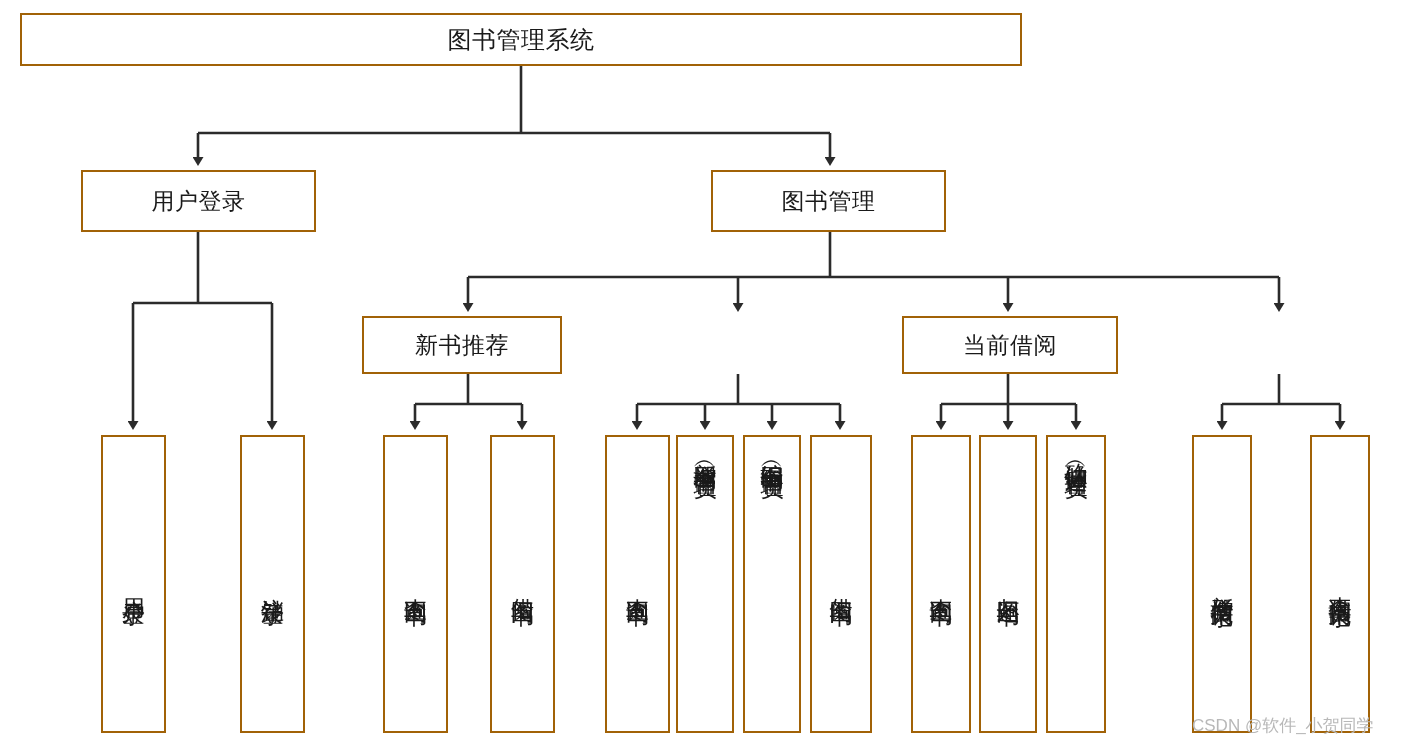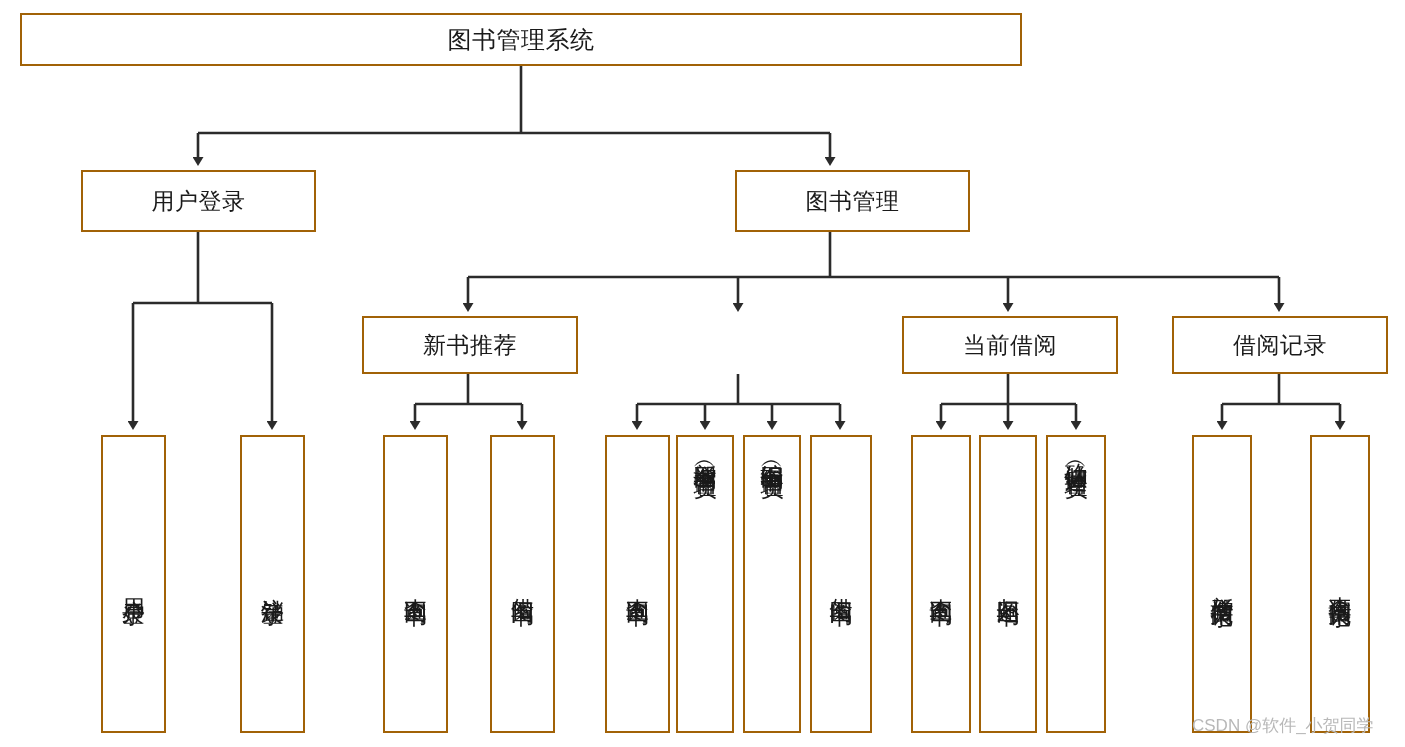--- a/index.html
+++ b/index.html
@@ -133,33 +133,30 @@
     </g>
   </svg>
 
   <div class="node h root" style="left:20px; top:13px; width:1002px; height:53px;">
     <span class="lbl">图书管理系统</span>
   </div>
 
   <div class="node h" style="left:81px; top:170px; width:235px; height:62px;">
     <span class="lbl">用户登录</span>
   </div>
-  <div class="node h" style="left:711px; top:170px; width:235px; height:62px;margin-left:24px;">
+  <div class="node h" style="left:711px; top:170px; width:235px; height:62px;">
     <span class="lbl">图书管理</span>
   </div>
 
-  <div class="node h" style="left:362px; top:316px; width:216px; height:58px;">
+  <div class="node h" style="left:362px; top:316px; width:200px; height:58px;">
     <span class="lbl">新书推荐</span>
   </div>
   <div class="node h" style="left:902px; top:316px; width:216px; height:58px;">
     <span class="lbl">当前借阅</span>
   </div>
-  <div class="node h" style="left:1172px; top:316px; width:216px; height:58px;">
-    <span class="lbl">借阅记录</span>
-  </div>
 
   <div class="node v center" style="left:101px; top:435px; width:65px; height:298px;">
     <span class="lbl">用户登录</span>
   </div>
   <div class="node v center" style="left:240px; top:435px; width:65px; height:298px;">
     <span class="lbl">注销登录</span>
   </div>
 
   <div class="node v center" style="left:383px; top:435px; width:65px; height:298px;">
     <span class="lbl">查询图书</span>

